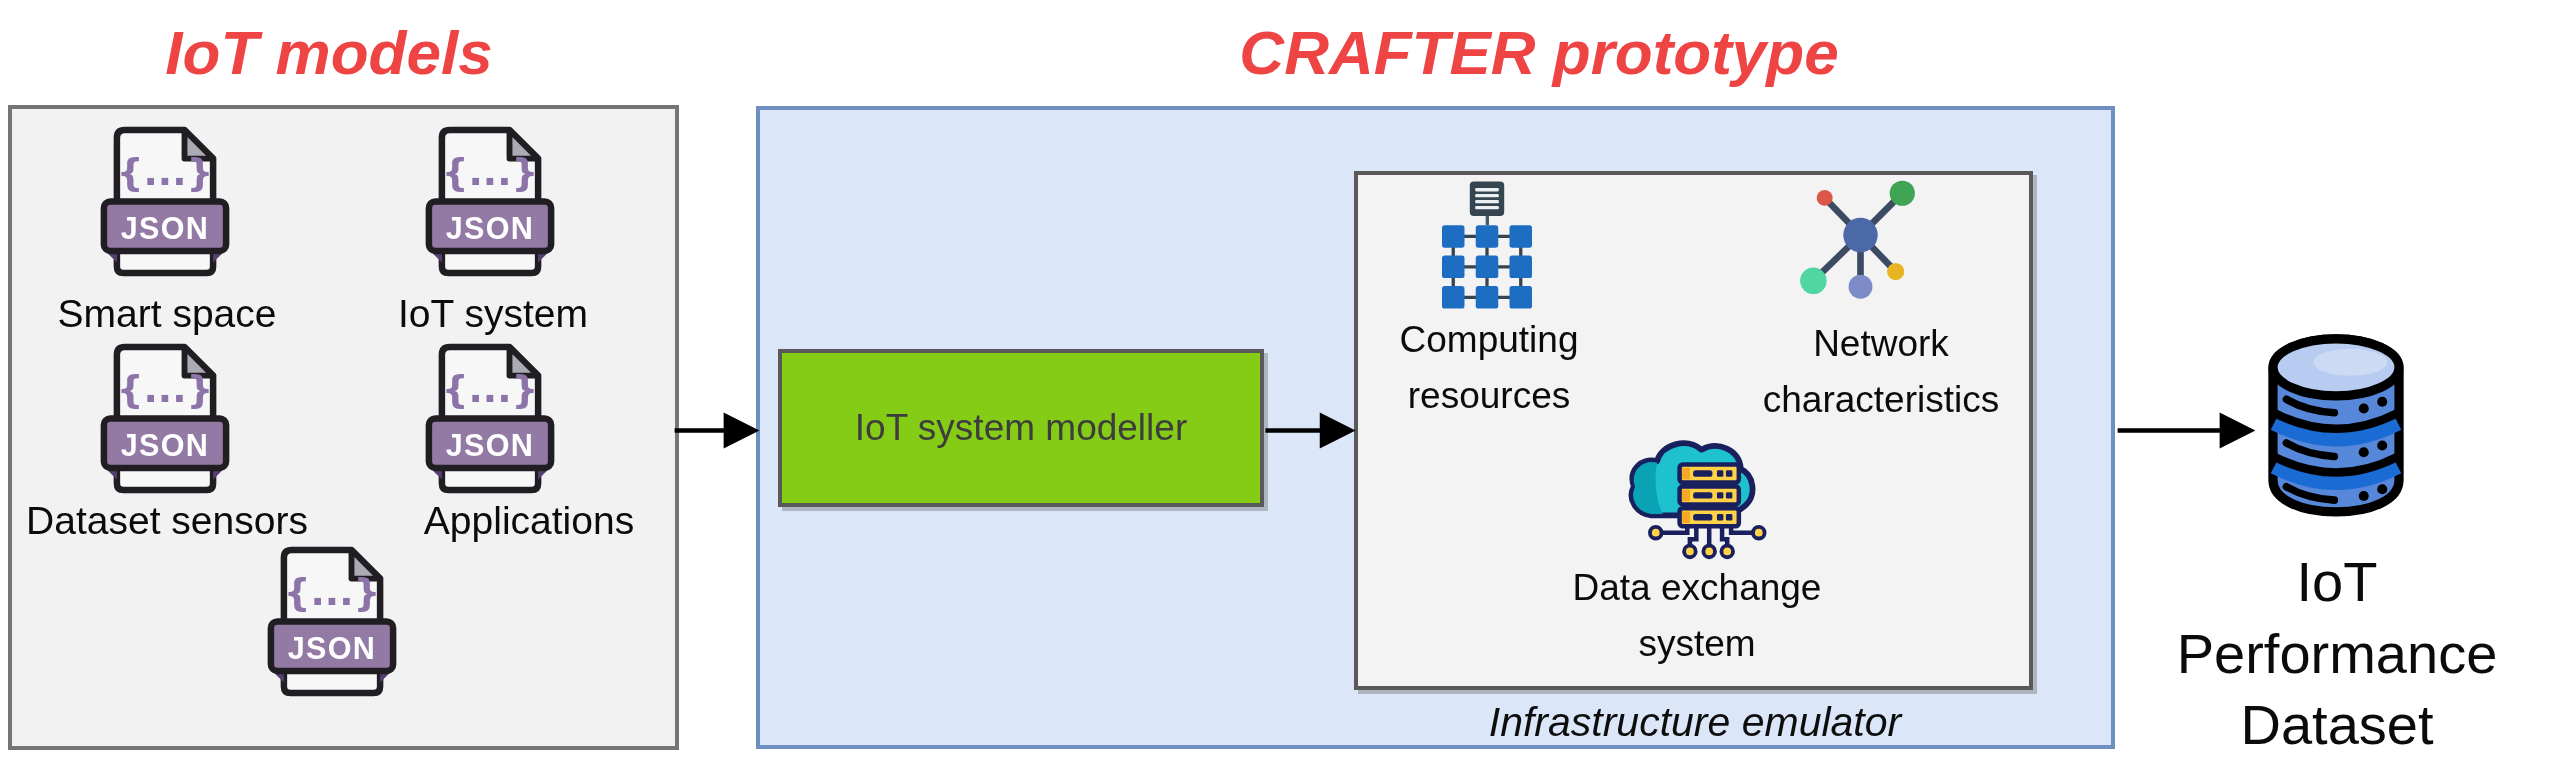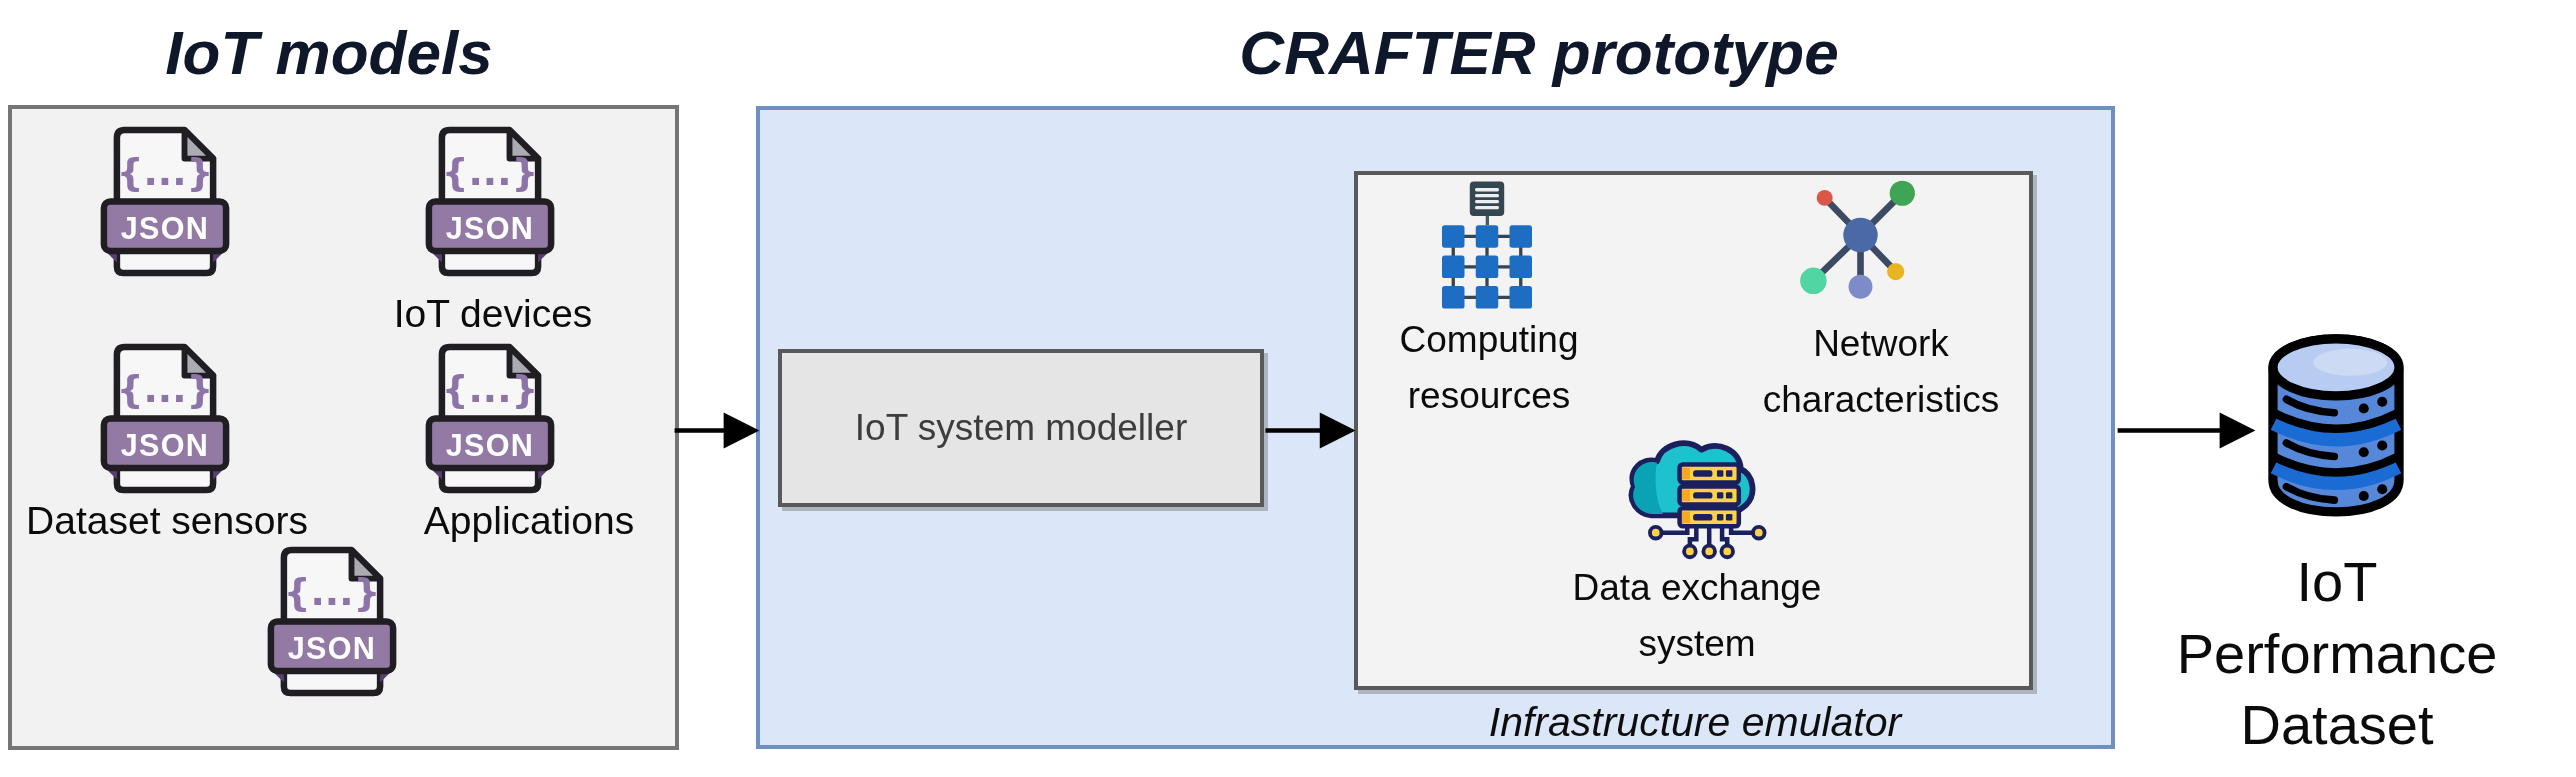--- a/index.html
+++ b/index.html
@@ -1,23 +1,23 @@
 <!DOCTYPE html>
 <html style="font-size:10.6px"><head>
 <meta charset="utf-8">
 <style>
   html,body{margin:0;padding:0;background:#fff;}
   .canvas{position:relative;width:2576px;height:778px;background:#ffffff;overflow:hidden;
           font-family:"Liberation Sans",sans-serif;color:#0b0b0b;}
   .title{position:absolute;transform:translateX(-50%);font-size:62px;font-weight:bold;
-         font-style:italic;white-space:nowrap;color:#0f172a;}
+         font-style:italic;white-space:nowrap;color:#ef4444;}
   .panel{position:absolute;box-sizing:border-box;}
   .panel.gray{background:#f2f2f2;border:4.7px solid #757575;}
   .panel.blue{background:#dbe7f8;border:4.7px solid #6e8fc0;}
-  .panel.inner{background:#e5e5e5;border:4px solid #595959;box-shadow:4px 4px 0 rgba(90,90,90,0.35);}
+  .panel.inner{background:#84cc16;border:4px solid #595959;box-shadow:4px 4px 0 rgba(90,90,90,0.35);}
   .lbl{position:absolute;transform:translateX(-50%);text-align:center;white-space:pre-line;
        font-size:39px;line-height:1.45;color:#0b0b0b;}
   .lbl.small{font-size:37px;line-height:1.5;}
   .lbl.big{font-size:56px;line-height:1.28;}
   .lbl.caption{font-size:41px;font-style:italic;color:#0d0d0d;text-align:center;}
   .modeller-text{position:absolute;left:0;top:0;width:100%;height:100%;display:flex;
        align-items:center;justify-content:center;font-size:37px;color:#3d3d3d;white-space:nowrap;}
   .abs{position:absolute;}
   svg{display:block;}
 </style>
@@ -80,21 +80,22 @@
       <path d="M38,6 H130 L174,50 V216 Q174,226 164,226 H36 Q26,226 26,216 V18 Q26,6 38,6 Z" fill="#f7f7f8" stroke="#201d23" stroke-width="10" stroke-linejoin="round"></path>
       <path d="M130,6 L174,50 H130 Z" fill="#ababb4" stroke="#201d23" stroke-width="9" stroke-linejoin="round"></path>
       <path d="M8,192 L26,192 L26,210 Z" fill="#563f72"></path>
       <path d="M192,192 L174,192 L174,210 Z" fill="#563f72"></path>
       <text x="100" y="90" text-anchor="middle" font-size="58" font-weight="bold" fill="#8c73a8" font-family="DejaVu Sans, sans-serif">{...}</text>
       <rect x="6" y="116" width="188" height="76" rx="10" fill="#937aa5" stroke="#201d23" stroke-width="10"></rect>
       <text x="100" y="173" text-anchor="middle" font-size="47" font-weight="bold" fill="#ffffff" letter-spacing="2" font-family="Liberation Sans, sans-serif">JSON</text>
     </svg>
   </div>
 
-  <div class="lbl" style="left:493px;top:286px;">IoT devices</div>
+  <div class="lbl" style="left:167px;top:286px;">Smart space</div>
+  <div class="lbl" style="left:493px;top:286px;">IoT system</div>
   <div class="lbl" style="left:167px;top:493px;">Dataset sensors</div>
   <div class="lbl" style="left:493px;top:493px;margin-left:36px;">Applications</div>
 
   <div class="panel blue" style="left:756px;top:106px;width:1359px;height:643px;"></div>
 
   <div class="panel inner" style="left:778px;top:349px;width:486px;height:158px;">
     <div class="modeller-text">IoT system modeller</div>
   </div>
 
   <div class="panel inner" style="left:1354px;top:171px;width:679px;height:519px;background:#f2f3f2;"></div>

